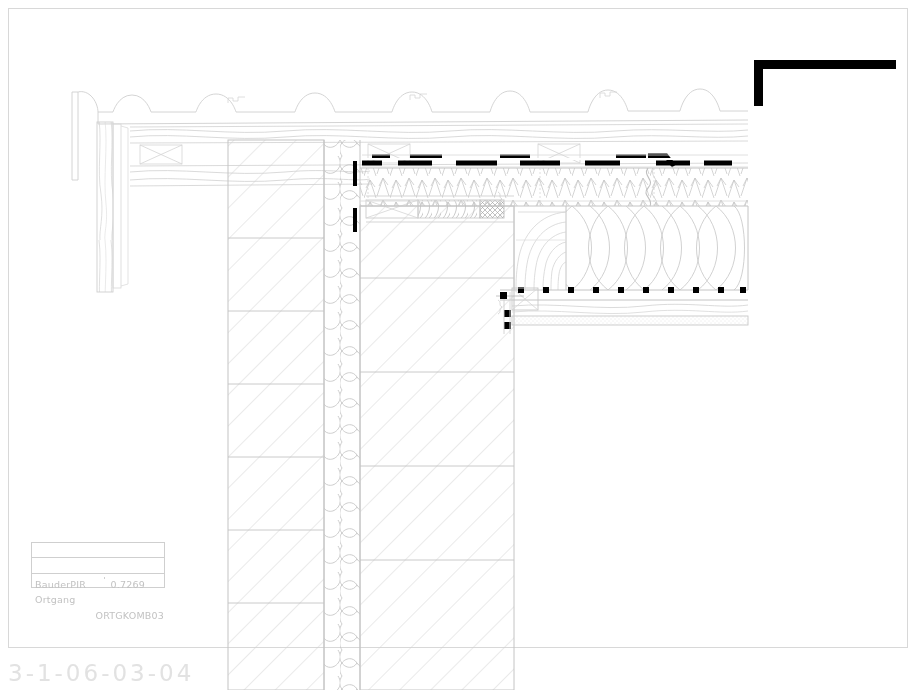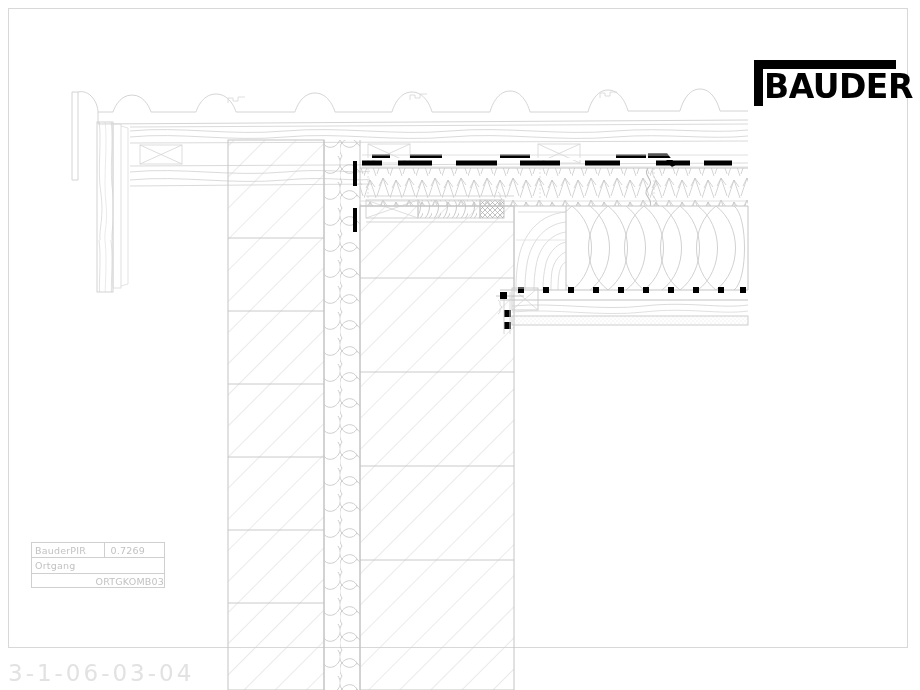--- a/index.html
+++ b/index.html
@@ -30,21 +30,21 @@
   }
   
   .titleblock{
     position:absolute;left:31px;top:542px;width:134px;height:46px;
     border:1px solid #cfcfcf;box-sizing:border-box;
     font-family:"DejaVu Sans", sans-serif;
     color:#c2c2c2;font-size:9.5px;
   }
   .tb-row{display:flex;height:15.3px;border-bottom:1px solid #cfcfcf;box-sizing:border-box;}
   .tb-row:last-child{border-bottom:none;}
-  .tb-cell{padding:2px 0 0 3px;box-sizing:border-box;white-space:nowrap;letter-spacing:.2px;}
+  .tb-cell{padding:2px 0 0 3px;box-sizing:border-box;white-space:nowrap;letter-spacing:.2px;margin-top:34px;}
   .tb-c1{width:74px;border-right:1px solid #cfcfcf;}
   .tb-c2{width:59px;padding-left:5px;}
   .tb-wide{width:100%;}
   .tb-center{width:100%;text-align:right;padding-left:0;}
   
   .drawno{
     position:absolute;left:8px;top:660px;
     font-family:"DejaVu Sans", sans-serif;
     font-size:23px;letter-spacing:3px;color:#e2e2e2;white-space:nowrap;
   }
@@ -303,21 +303,20 @@
       <path d="M498,300 C502,302 498,305 502,307 C498,309 502,312 498,314"></path>
       <path d="M498,192 C502,194 498,197 502,199 C498,201 502,204 498,206"></path>
     </g>
 
     </g>
   </svg>
 
   <div class="logo">
     <div class="logo-bar"></div>
     <div class="logo-stem"></div>
-    <div class="logo-text">BAUDER</div>
   </div>
 
   <div class="titleblock">
     <div class="tb-row">
       <div class="tb-cell tb-c1">BauderPIR</div>
       <div class="tb-cell tb-c2">0.7269</div>
     </div>
     <div class="tb-row">
       <div class="tb-cell tb-wide">Ortgang</div>
     </div>

